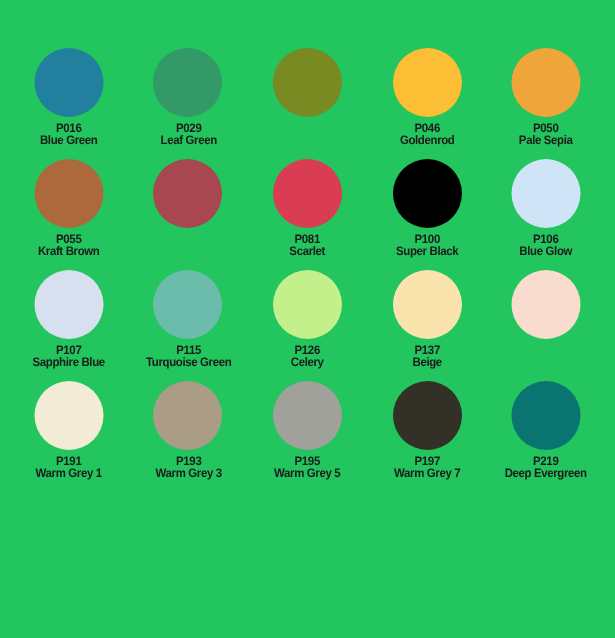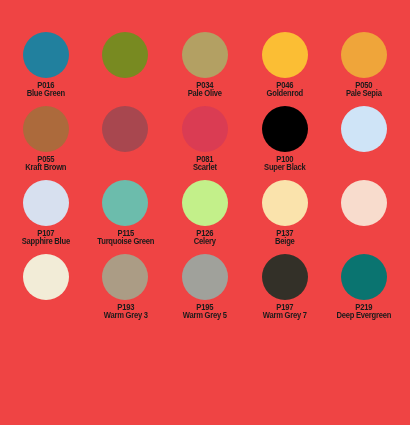--- a/index.html
+++ b/index.html
@@ -13,21 +13,21 @@
     background: #ffffff;
     font-family: "Liberation Sans", sans-serif;
     overflow: hidden;
   }
   #swatch-chart {
     width: 410px;
     height: 425px;
     position: relative;
     box-sizing: border-box;
     padding: 32px 6px 0 6px;
-    background: #ef4444;
+    background: #22c55e;
   }
   .swatch-grid {
     display: grid;
     grid-template-columns: repeat(5, 1fr);
     grid-template-rows: repeat(5, 74px);
     column-gap: 0px;
     row-gap: 0px;
   }
   .swatch-cell {
     display: flex;
@@ -72,28 +72,28 @@
 <div id="swatch-chart">
   <div class="swatch-grid">
       <div class="swatch-cell">
         <span class="swatch-dot" style="background-color: rgb(33, 128, 158);"></span>
         <div class="swatch-label">
           <span class="swatch-code">P016</span>
           <span class="swatch-name">Blue Green</span>
         </div>
       </div>
       <div class="swatch-cell">
+        <span class="swatch-dot" style="background-color: rgb(51, 153, 102);"></span>
+        <div class="swatch-label">
+          <span class="swatch-code">P029</span>
+          <span class="swatch-name">Leaf Green</span>
+        </div>
+      </div>
+      <div class="swatch-cell">
         <span class="swatch-dot" style="background-color: rgb(120, 138, 33);"></span>
-      </div>
-      <div class="swatch-cell">
-        <span class="swatch-dot" style="background-color: rgb(179, 160, 99);"></span>
-        <div class="swatch-label">
-          <span class="swatch-code">P034</span>
-          <span class="swatch-name">Pale Olive</span>
-        </div>
       </div>
       <div class="swatch-cell">
         <span class="swatch-dot" style="background-color: rgb(251, 190, 52);"></span>
         <div class="swatch-label">
           <span class="swatch-code">P046</span>
           <span class="swatch-name">Goldenrod</span>
         </div>
       </div>
       <div class="swatch-cell">
         <span class="swatch-dot" style="background-color: rgb(239, 165, 58);"></span>
@@ -121,20 +121,24 @@
       </div>
       <div class="swatch-cell">
         <span class="swatch-dot" style="background-color: rgb(0, 0, 0);"></span>
         <div class="swatch-label">
           <span class="swatch-code">P100</span>
           <span class="swatch-name">Super Black</span>
         </div>
       </div>
       <div class="swatch-cell">
         <span class="swatch-dot" style="background-color: rgb(207, 228, 247);"></span>
+        <div class="swatch-label">
+          <span class="swatch-code">P106</span>
+          <span class="swatch-name">Blue Glow</span>
+        </div>
       </div>
       <div class="swatch-cell">
         <span class="swatch-dot" style="background-color: rgb(215, 224, 239);"></span>
         <div class="swatch-label">
           <span class="swatch-code">P107</span>
           <span class="swatch-name">Sapphire Blue</span>
         </div>
       </div>
       <div class="swatch-cell">
         <span class="swatch-dot" style="background-color: rgb(108, 188, 172);"></span>
@@ -155,20 +159,24 @@
         <div class="swatch-label">
           <span class="swatch-code">P137</span>
           <span class="swatch-name">Beige</span>
         </div>
       </div>
       <div class="swatch-cell">
         <span class="swatch-dot" style="background-color: rgb(248, 220, 205);"></span>
       </div>
       <div class="swatch-cell">
         <span class="swatch-dot" style="background-color: rgb(242, 236, 215);"></span>
+        <div class="swatch-label">
+          <span class="swatch-code">P191</span>
+          <span class="swatch-name">Warm Grey 1</span>
+        </div>
       </div>
       <div class="swatch-cell">
         <span class="swatch-dot" style="background-color: rgb(171, 156, 133);"></span>
         <div class="swatch-label">
           <span class="swatch-code">P193</span>
           <span class="swatch-name">Warm Grey 3</span>
         </div>
       </div>
       <div class="swatch-cell">
         <span class="swatch-dot" style="background-color: rgb(160, 161, 155);"></span>

